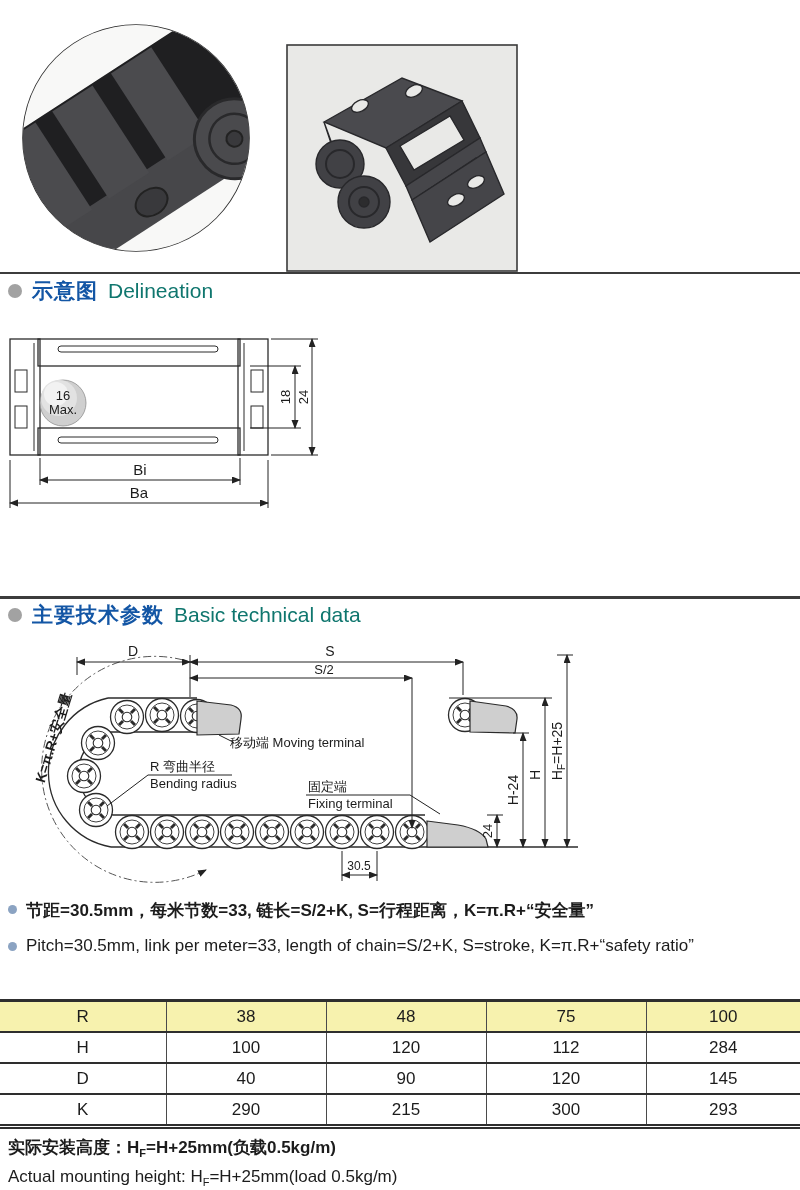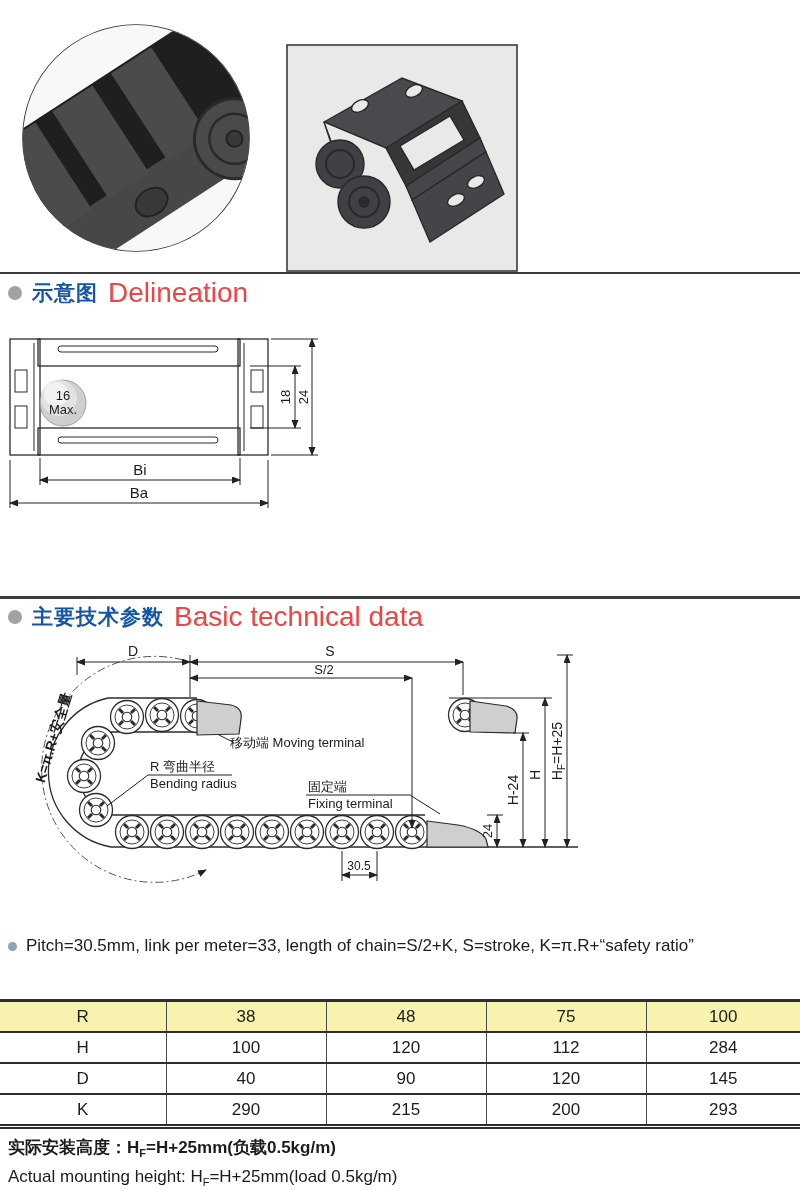--- a/index.html
+++ b/index.html
@@ -11,21 +11,21 @@
   .rule-2{top:596px;height:3px;}
 
   .photo-left{position:absolute;left:12px;top:14px;}
   .photo-right{position:absolute;left:286px;top:44px;}
 
   .sec-header{position:absolute;left:8px;display:flex;align-items:center;gap:10px;}
   .sec-header-1{top:277px;}
   .sec-header-2{top:601px;}
   .sec-bullet{width:14px;height:14px;border-radius:50%;background:#a2a2a2;flex:0 0 auto;}
   .sec-zh{font-size:21px;font-weight:700;color:#1356a5;letter-spacing:1px;}
-  .sec-en{font-size:28px;color:#ef4444;}
+  .sec-en{font-size:21px;color:#0f766e;}
 
   .xsec{position:absolute;left:0;top:330px;}
   .diagram{position:absolute;left:0;top:635px;}
 
   .note{position:absolute;left:8px;display:flex;align-items:flex-start;gap:9px;font-size:17px;}
   .note-zh{top:899px;font-weight:700;}
   .note-en{top:936px;}
   .note-bullet{width:9px;height:9px;border-radius:50%;background:#8ba3c2;margin-top:6px;flex:0 0 auto;}
 
   table.spec{position:absolute;left:0;top:999px;width:800px;border-collapse:collapse;
@@ -248,20 +248,24 @@
     <text x="150" y="153" font-size="13">Bending radius</text>
     <text x="308" y="156" font-size="13">固定端</text>
     <text x="308" y="173" font-size="13">Fixing terminal</text>
     <text x="359" y="235" font-size="12" text-anchor="middle">30.5</text>
     <text transform="translate(492,196) rotate(-90)" font-size="13" text-anchor="middle">24</text>
     <text transform="translate(518,155) rotate(-90)" font-size="14" text-anchor="middle">H-24</text>
     <text transform="translate(540,140) rotate(-90)" font-size="14" text-anchor="middle">H</text>
     <text transform="translate(562,116) rotate(-90)" font-size="14" text-anchor="middle"><tspan>H</tspan><tspan font-size="10" dy="3">F</tspan><tspan dy="-3">=H+25</tspan></text>
   </svg>
 
+  <div class="note note-zh">
+    <span class="note-bullet"></span>
+    <span>节距=30.5mm，每米节数=33, 链长=S/2+K, S=行程距离，K=π.R+“安全量”</span>
+  </div>
   <div class="note note-en">
     <span class="note-bullet"></span>
     <span>Pitch=30.5mm, link per meter=33, length of chain=S/2+K, S=stroke, K=π.R+“safety ratio”</span>
   </div>
 
   <table class="spec">
     <colgroup>
         <col class="c0">
         <col class="c1">
         <col class="c2">
@@ -287,21 +291,21 @@
         <td>D</td>
         <td>40</td>
         <td>90</td>
         <td>120</td>
         <td>145</td>
       </tr>
       <tr>
         <td>K</td>
         <td>290</td>
         <td>215</td>
-        <td>200</td>
+        <td>300</td>
         <td>293</td>
       </tr>
     </tbody>
   </table>
 
   <div class="footer">
     <div class="zh"><span>实际安装高度：H</span><sub>F</sub><span>=H+25mm(负载0.5kg/m)</span></div>
     <div class="en"><span>Actual mounting height: H</span><sub>F</sub><span>=H+25mm(load 0.5kg/m)</span></div>
   </div>
 

